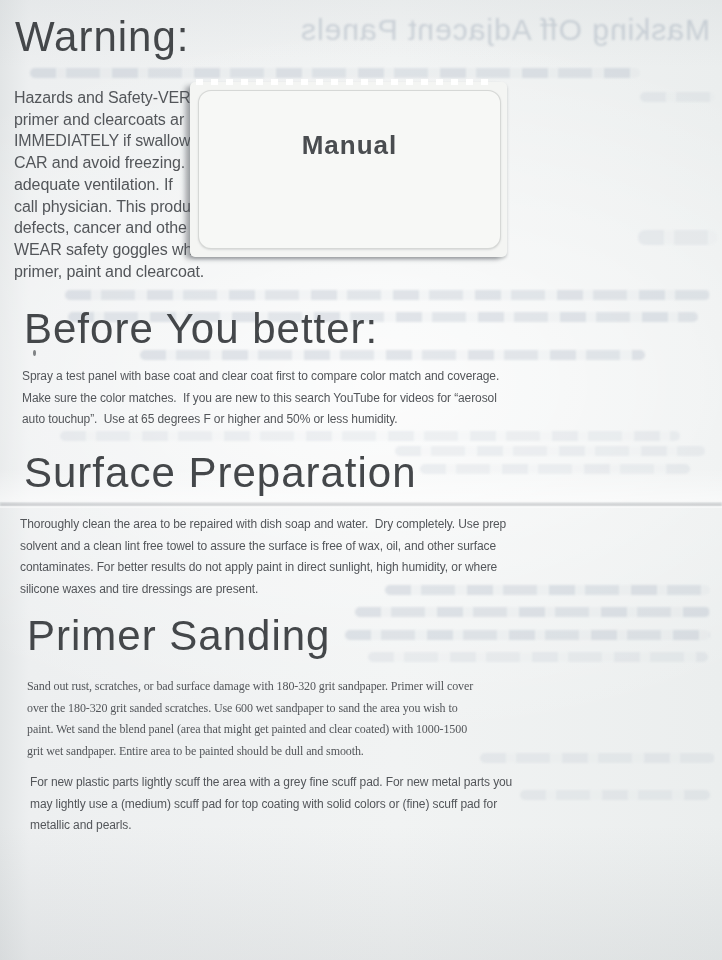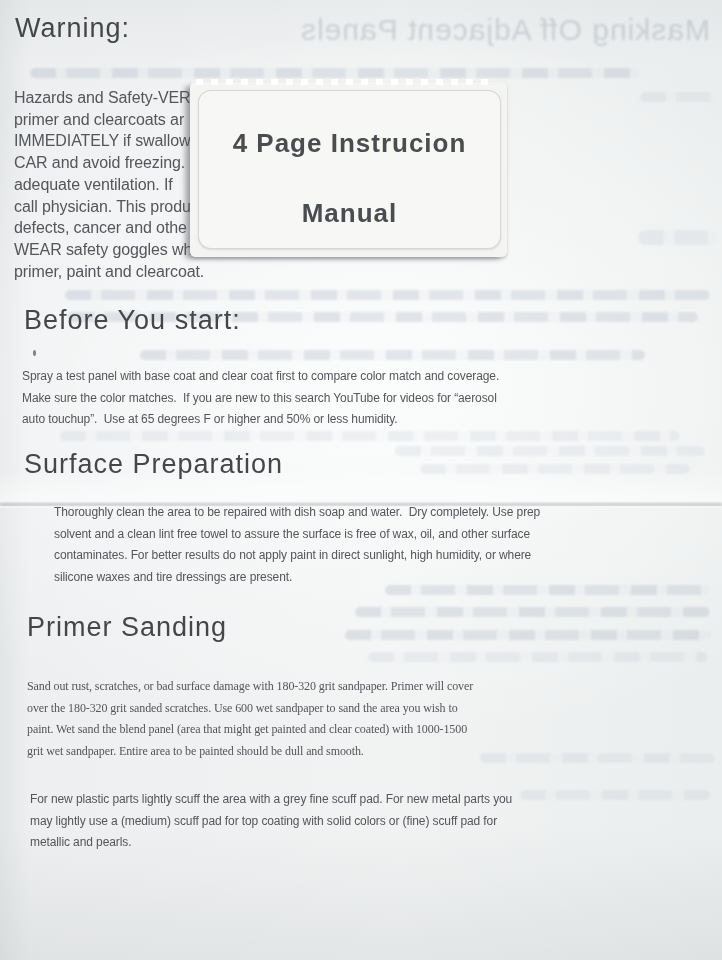--- a/index.html
+++ b/index.html
@@ -8,37 +8,37 @@
     font-family:"Liberation Sans", sans-serif;
     color:#54575a;
     background:
       radial-gradient(ellipse 120% 55% at 52% 40%, rgba(255,255,255,.78), rgba(255,255,255,0) 68%),
       linear-gradient(180deg, rgba(200,205,208,.20) 0%, rgba(200,205,208,0) 7%, rgba(200,205,208,0) 86%, rgba(178,183,186,.22) 100%),
       linear-gradient(90deg, #e2e5e6 0%, #edeff0 4%, #f1f3f3 55%, #ebeeee 100%);
   }
   
   .h {
     position:absolute; margin:0; font-weight:400;
-    font-size:27px; letter-spacing:1px; color:#44474a;
+    font-size:42px; letter-spacing:1px; color:#44474a;
   }
   .body {
     position:absolute; white-space:pre;
     font-size:12px; line-height:21.5px; letter-spacing:-0.1px; color:#53565a;
   }
   .wcol { font-size:16px; line-height:21.7px; }
   .warning-h  { left:15px;  top:13px;  }
   .warning-left  { left:14px;  top:87px; }
   .warning-right { left:508px; top:87px; }
   .before-h   { left:24px;  top:305px; }
   .before-body   { left:22px;  top:366px; }
   .surface-h  { left:24px;  top:449px; }
-  .surface-body  { left:20px;  top:502px;margin-left:34px; }
+  .surface-body  { left:20px;  top:514px; }
   .sanding-h  { left:27px;  top:612px; }
   .sanding-body  { left:27px;  top:676px;font-family:Liberation Serif, serif; }
-  .sanding-body2 { left:30px;  top:772px;margin-top:17px; }
+  .sanding-body2 { left:30px;  top:772px; }
   .stray-dot { position:absolute; left:33px; top:350px; width:3px; height:6px;
     border-radius:50%; background:#5a5d60; opacity:.75; }
   
   .crease-highlight { position:absolute; left:0; top:468px; width:722px; height:34px;
     background:linear-gradient(180deg, rgba(255,255,255,0), rgba(255,255,255,.55)); }
   .crease-line { position:absolute; left:0; top:503px; width:722px; height:3px;
     background:rgba(128,133,138,.34); filter:blur(1px); }
   .crease-under { position:absolute; left:0; top:506px; width:722px; height:2px;
     background:rgba(255,255,255,.5); filter:blur(.5px); }
   
@@ -107,26 +107,25 @@
 CAR and avoid freezing.
 adequate ventilation. If
 call physician. This produ
 defects, cancer and othe
 WEAR safety goggles wh
 primer, paint and clearcoat.</div>
 
   <div class="sticker-backing">
     <div class="perforation"></div>
     <div class="sticker-label">
-      <div class="sticker-line l1">4 Page Instrucion</div>
       <div class="sticker-line l2">Manual</div>
     </div>
   </div>
 
-  <h1 class="h before-h">Before You start:</h1>
+  <h1 class="h before-h">Before You better:</h1>
   <div class="stray-dot"></div>
   <div class="body before-body">Spray a test panel with base coat and clear coat first to compare color match and coverage.
 Make sure the color matches.  If you are new to this search YouTube for videos for “aerosol
 auto touchup”.  Use at 65 degrees F or higher and 50% or less humidity.</div>
 
   <h1 class="h surface-h">Surface Preparation</h1>
   <div class="body surface-body">Thoroughly clean the area to be repaired with dish soap and water.  Dry completely. Use prep
 solvent and a clean lint free towel to assure the surface is free of wax, oil, and other surface
 contaminates. For better results do not apply paint in direct sunlight, high humidity, or where
 silicone waxes and tire dressings are present.</div>

